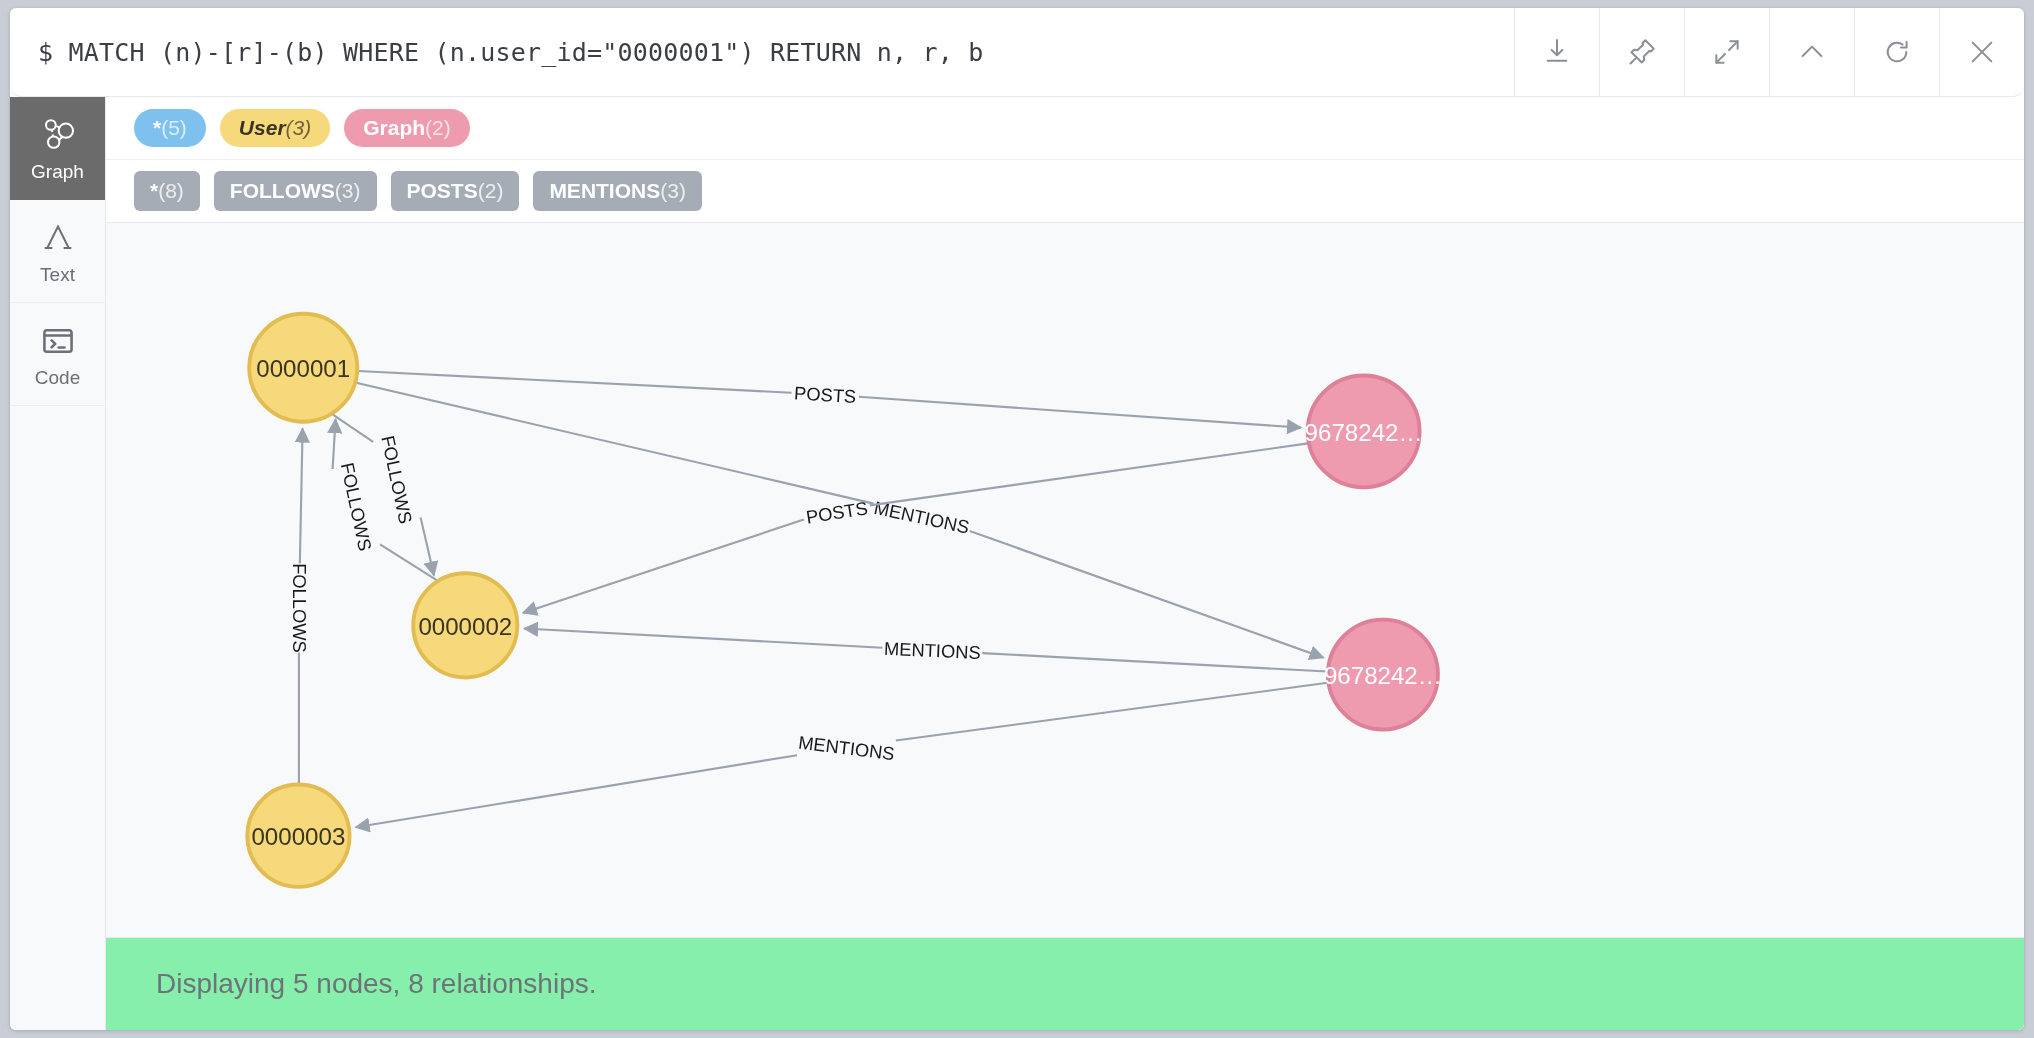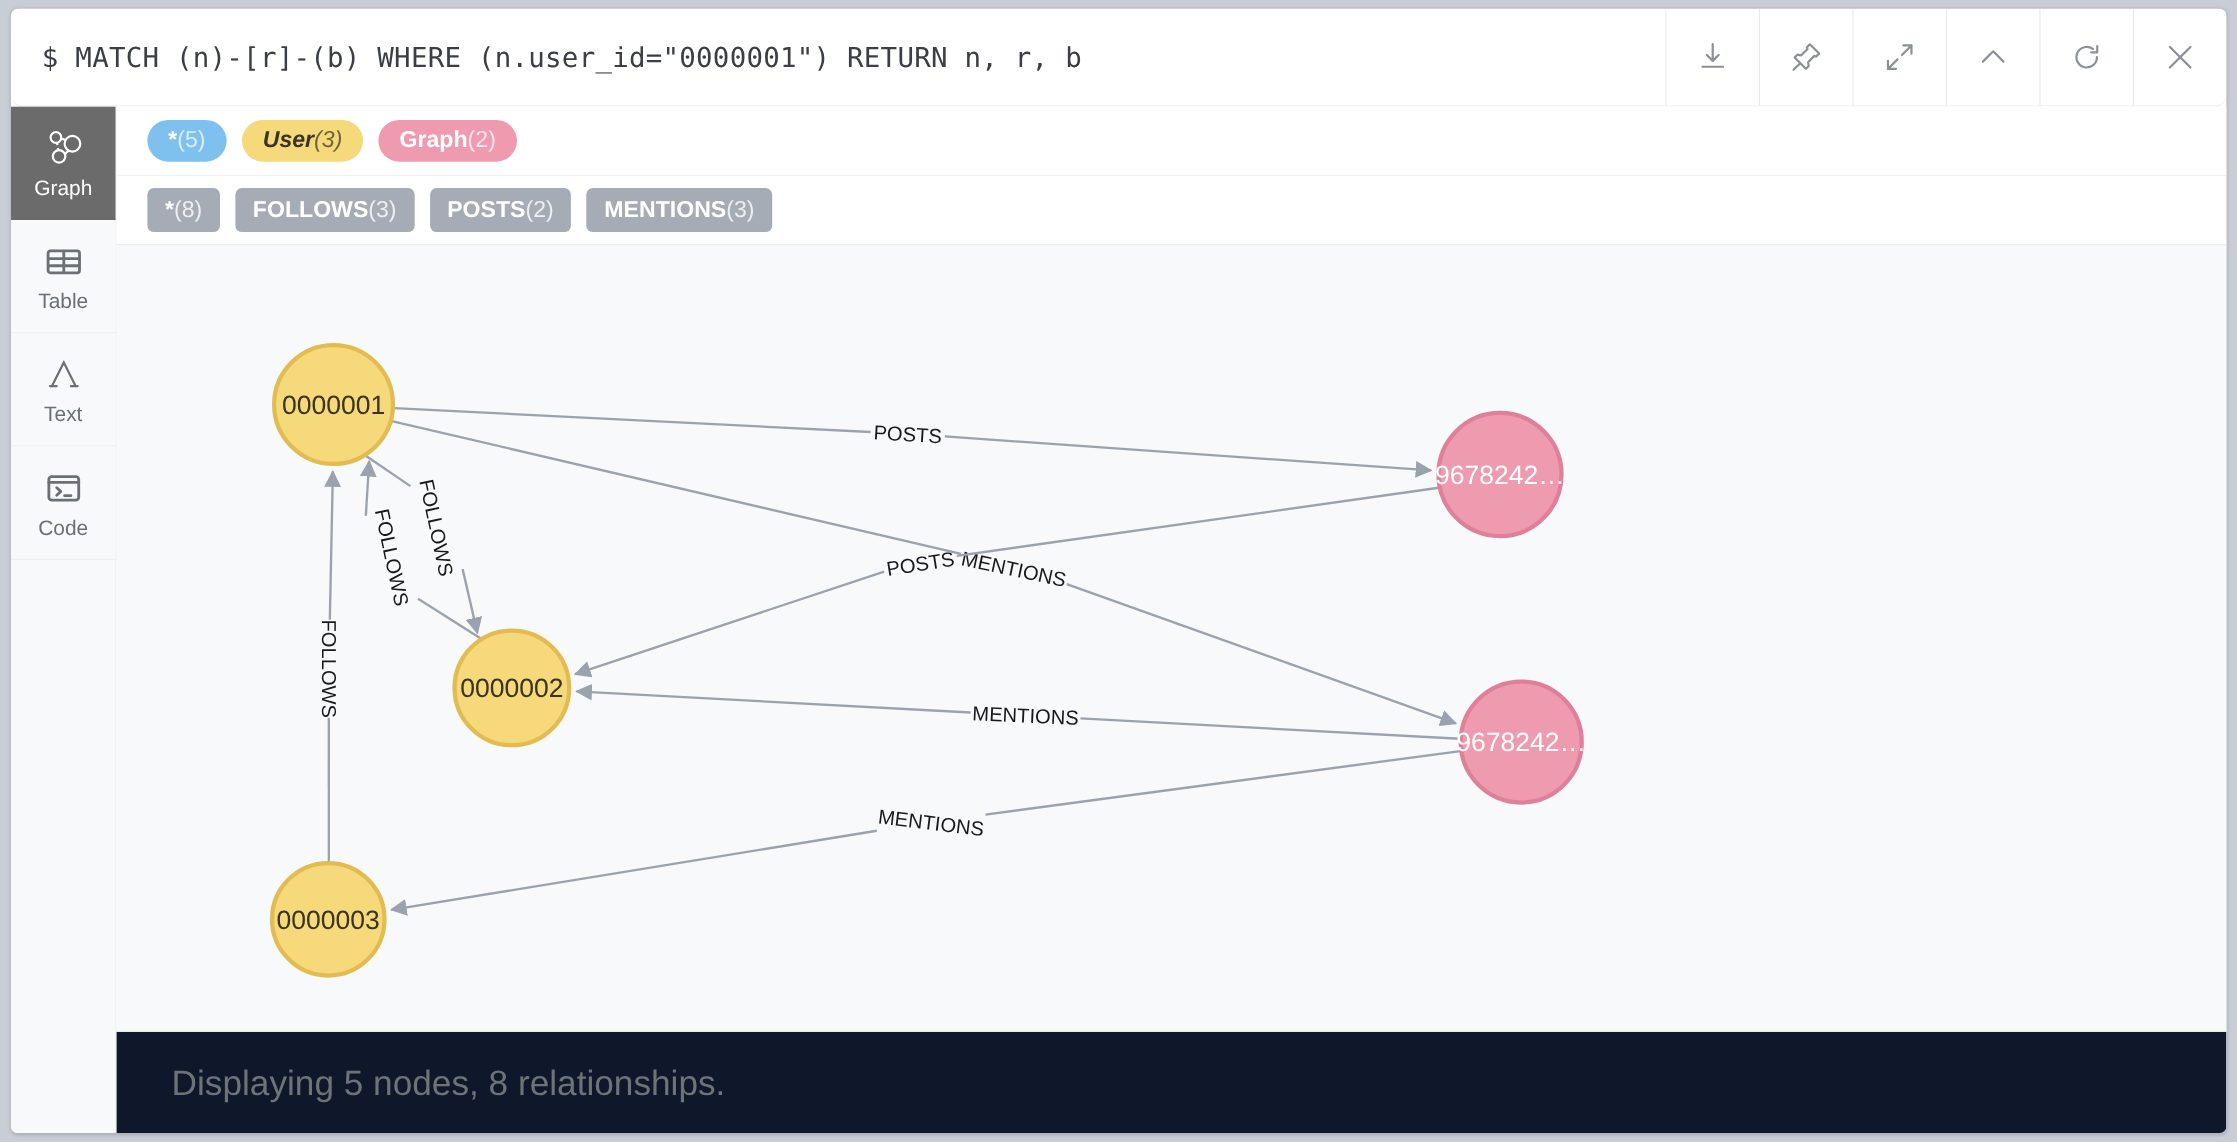--- a/index.html
+++ b/index.html
@@ -188,22 +188,22 @@
   .node-label.dark  { fill: #3a3420; }
   .node-label.light { fill: #ffffff; }
 
   
   .statusbar {
     height: 92px;
     min-height: 92px;
     display: flex;
     align-items: center;
     padding-left: 50px;
-    background: #0f172a;
-    font-size: 32px;
+    background: #86efac;
+    font-size: 28px;
     color: #6e7378;
   }
 </style>
 </head>
 <body>
 
 <div id="app">
   <div class="window">
 
     <div class="querybar">
@@ -274,31 +274,20 @@
               <circle cx="19.5" cy="11" r="5"></circle>
               <circle cx="11" cy="19" r="4"></circle>
               <path d="M9.7 10.3l.8 4.8" stroke-dasharray="1.6 1.8"></path>
               <path d="M12.2 7.6l3.4 1.2"></path>
               <path d="M15 17.2l2.2-2"></path>
             </svg>
           </span>
           <span class="si-label">Graph</span>
         </div>
 
-        <div class="side-item">
-          <span>
-            <svg width="40" height="40" viewBox="0 0 28 28" fill="none" stroke="#6b7077" stroke-width="1.8" stroke-linejoin="round">
-              <rect x="4" y="7" width="20" height="14" rx="1.5"></rect>
-              <path d="M4 12h20"></path>
-                <path d="M4 16.5h20"></path>
-                <path d="M14 7v14"></path>
-            </svg>
-          </span>
-          <span class="si-label">Table</span>
-        </div>
 
         <div class="side-item">
           <span>
             <svg width="40" height="40" viewBox="0 0 28 28" fill="none" stroke="#6b7077" stroke-width="1.4" stroke-linecap="round">
               <path d="M6.5 21L14 6l7.5 15"></path>
               <path d="M5.2 21h4.3"></path>
                 <path d="M18.5 21h4.3"></path>
             </svg>
           </span>
           <span class="si-label">Text</span>

